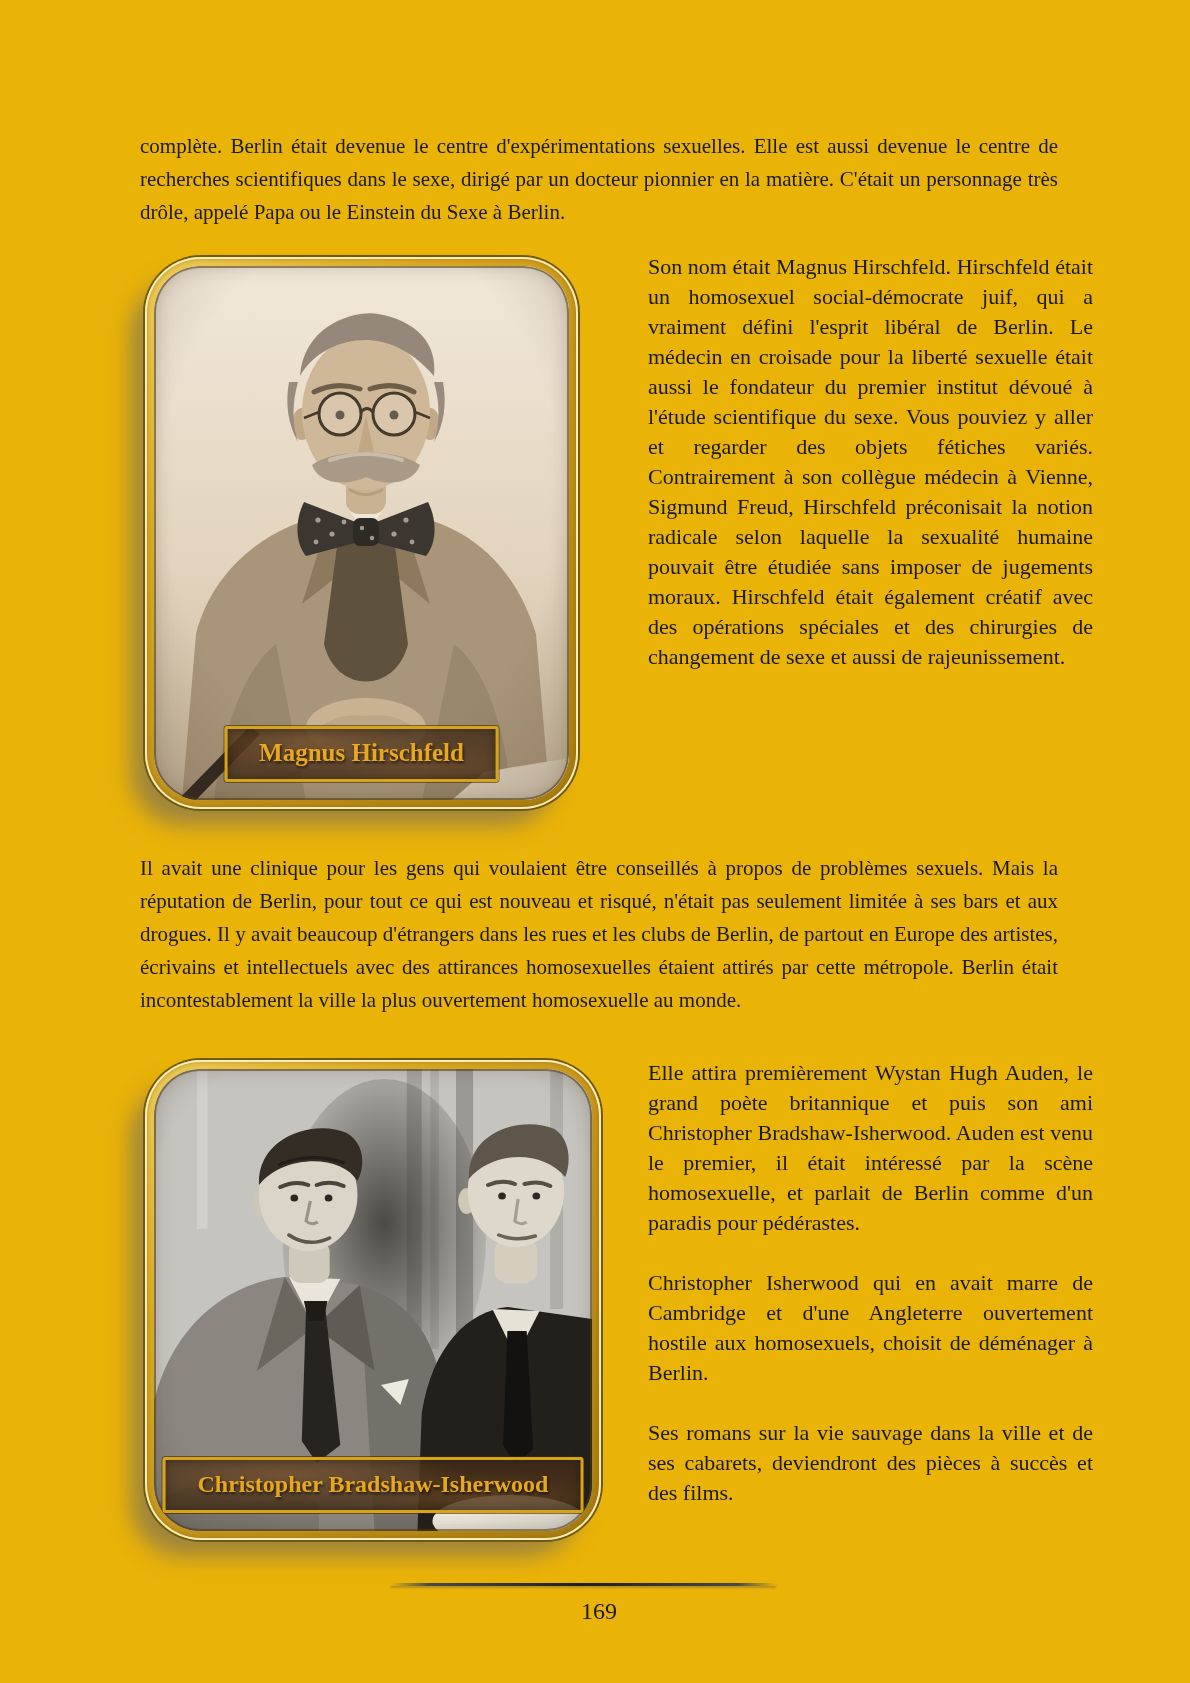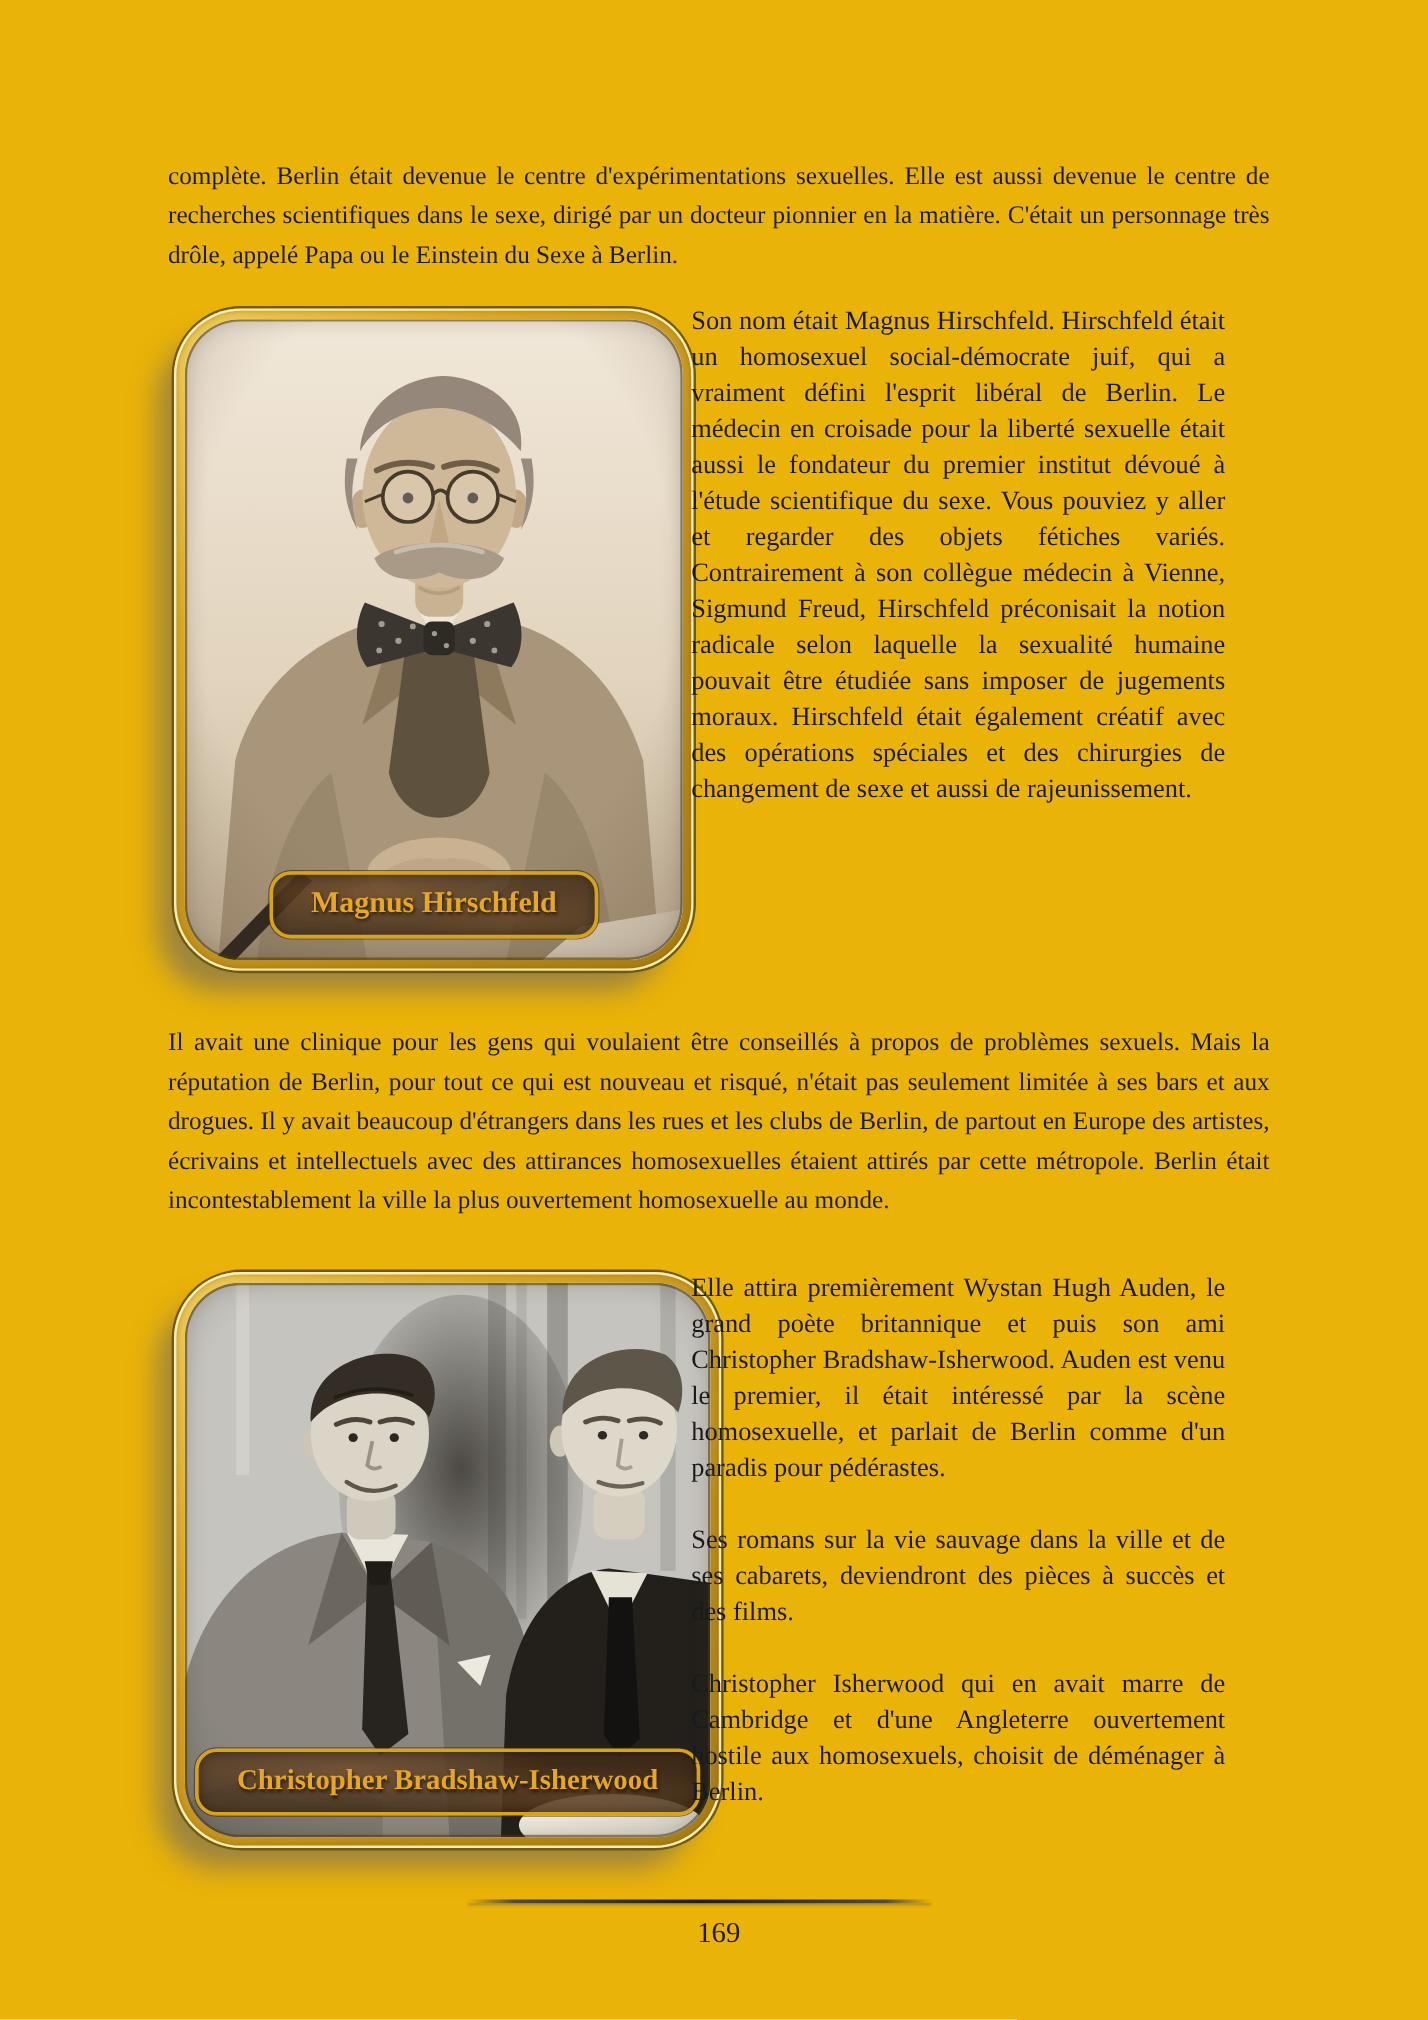--- a/index.html
+++ b/index.html
@@ -10,21 +10,21 @@
     font-family:"Liberation Serif", "DejaVu Serif", serif;
     color:#1a1a1a;
   }
   .body-text {
     position:absolute; left:140px; width:918px; margin:0;
     font-size:21px; line-height:33px; text-align:justify;
   }
   .intro  { top:130px; }
   .middle { top:852px; }
   .col {
-    position:absolute; left:576px; width:445px;
+    position:absolute; left:648px; width:445px;
     font-size:22px; line-height:30px; text-align:justify;
   }
   .col p { margin:0 0 30px 0; }
   .col-1 { top:252px; }
   .col-2 { top:1058px; }
 
   
   .photo-frame {
     position:absolute; margin:0; padding:9px; box-sizing:border-box;
     border-radius:56px;
@@ -48,21 +48,21 @@
   }
 
   
   .caption-plate {
     position:absolute; left:50%; transform:translateX(-50%); bottom:18px;
     padding:7px 32px 9px; text-align:center; white-space:nowrap;
     background:
       radial-gradient(60% 80% at 30% 30%, rgba(150,105,60,0.45), rgba(0,0,0,0) 70%),
       radial-gradient(50% 70% at 75% 70%, rgba(130,90,50,0.4), rgba(0,0,0,0) 70%),
       rgba(70,46,24,0.80);
-    border:3px solid #d8a417; border-radius:18px;
+    border:3px solid #d8a417; border-radius:3px;
     color:#e7a820; font-weight:bold; font-size:25px; line-height:34px;
     text-shadow:1px 2px 3px rgba(0,0,0,0.65);
     box-shadow:0 0 0 1px rgba(60,40,5,0.6), inset 0 0 10px rgba(0,0,0,0.35);
   }
   .caption-plate span { display:block; }
 
   
   .footer-rule {
     position:absolute; left:390px; top:1583px; width:386px; height:3px;
     background:linear-gradient(to right, rgba(40,40,40,0) 0%, #4a4a4a 10%, #1e1e1e 50%, #4a4a4a 90%, rgba(40,40,40,0) 100%);
@@ -231,20 +231,20 @@
       </svg>
       <div class="photo-ring"></div>
       <figcaption class="caption-plate" style="font-size:24px;">
         <span>Christopher Bradshaw-Isherwood</span>
       </figcaption>
     </div>
   </figure>
 
   <div class="col col-2">
     <p>Elle attira premièrement Wystan Hugh Auden, le grand poète britannique et puis son ami Christopher Bradshaw-Isherwood. Auden est venu le premier, il était intéressé par la scène homosexuelle, et parlait de Berlin comme d'un paradis pour pédérastes.</p>
+    <p>Christopher Isherwood qui en avait marre de Cambridge et d'une Angleterre ouvertement hostile aux homosexuels, choisit de déménager à Berlin.</p>
     <p>Ses romans sur la vie sauvage dans la ville et de ses cabarets, deviendront des pièces à succès et des films.</p>
-    <p>Christopher Isherwood qui en avait marre de Cambridge et d'une Angleterre ouvertement hostile aux homosexuels, choisit de déménager à Berlin.</p>
   </div>
 
   <div class="footer-rule"></div>
   <div class="page-number">169</div>
 
 </div>
 
 </body></html>

